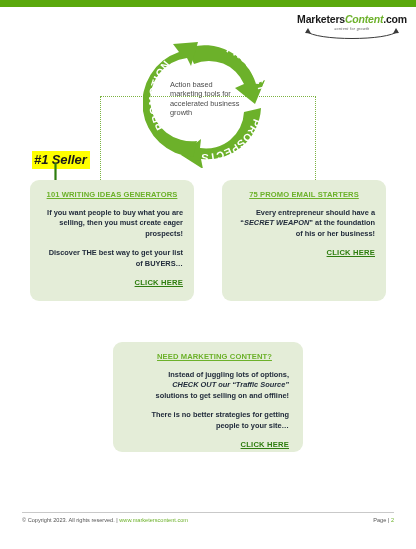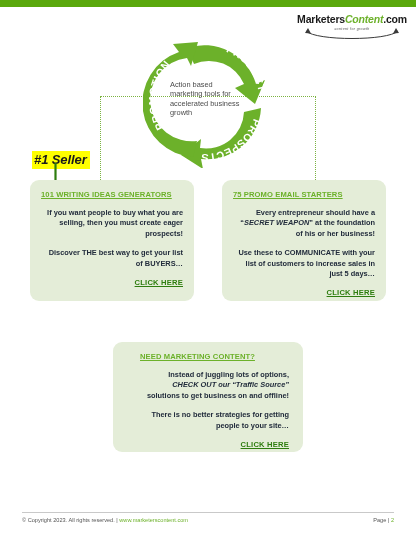--- a/index.html
+++ b/index.html
@@ -127,21 +127,21 @@
     position: absolute;
     background: #e4edd8;
     border-radius: 9px;
     box-sizing: border-box;
   }
   #box-left  { left: 30px;  top: 180px; width: 164px; height: 121px; padding: 10px 11px 0 11px; }
   #box-right { left: 222px; top: 180px; width: 164px; height: 121px; padding: 10px 11px 4px 11px; }
   #box-bottom{ left: 113px; top: 342px; width: 190px; height: 110px; padding: 10px 14px 0 27px; }
 
   .promo-heading {
-    text-align: left;
+    text-align: center;
     color: #6cb12a;
     font-weight: bold;
     font-size: 7.6px;
     letter-spacing: 0.1px;
     text-decoration: underline;
     margin: 0 0 9px 0;
   }
   .promo-para {
     text-align: right;
     color: #222c3c;
@@ -275,27 +275,26 @@
 <div class="promo-box" id="box-left">
   <div class="promo-heading">101 WRITING IDEAS GENERATORS</div>
   <div class="promo-para">If you want people to buy what you are selling, then you must create eager prospects!</div>
   <div class="promo-para">Discover THE best way to get your list of BUYERS…</div>
   <a class="promo-cta" href="#">CLICK HERE</a>
 </div>
 
 <div class="promo-box" id="box-right">
   <div class="promo-heading">75 PROMO EMAIL STARTERS</div>
   <div class="promo-para"><span>Every entrepreneur should have a “</span><em>SECRET WEAPON</em><span>” at the foundation of his or her business!</span></div>
-  <div class="promo-para">Use these to COMMUNICATE with your list of customers to increase sales in just 5 days…</div>
   <a class="promo-cta" href="#">CLICK HERE</a>
 </div>
 
 <div class="promo-box" id="box-bottom">
   <div class="promo-heading">NEED MARKETING CONTENT?</div>
-  <div class="promo-para"><span>Instead of juggling lots of options, </span><em>CHECK OUT our “Traffic Source”</em><span> solutions to get business on and offline!</span></div>
+  <div class="promo-para"><span>Instead of juggling lots of options, </span><em>CHECK OUT our “Traffic Source”</em><span> solutions to get selling on and offline!</span></div>
   <div class="promo-para">There is no better strategies for getting people to your site…</div>
   <a class="promo-cta" href="#">CLICK HERE</a>
 </div>
 
 <div id="footer-rule"></div>
 <div id="footer">
   <div id="footer-left"><span>© Copyright 2023. All rights reserved.</span><span> | </span><span class="f-url">www.marketerscontent.com</span></div>
   <div id="footer-right"><span>Page | </span><span class="f-num">2</span></div>
 </div>
 

